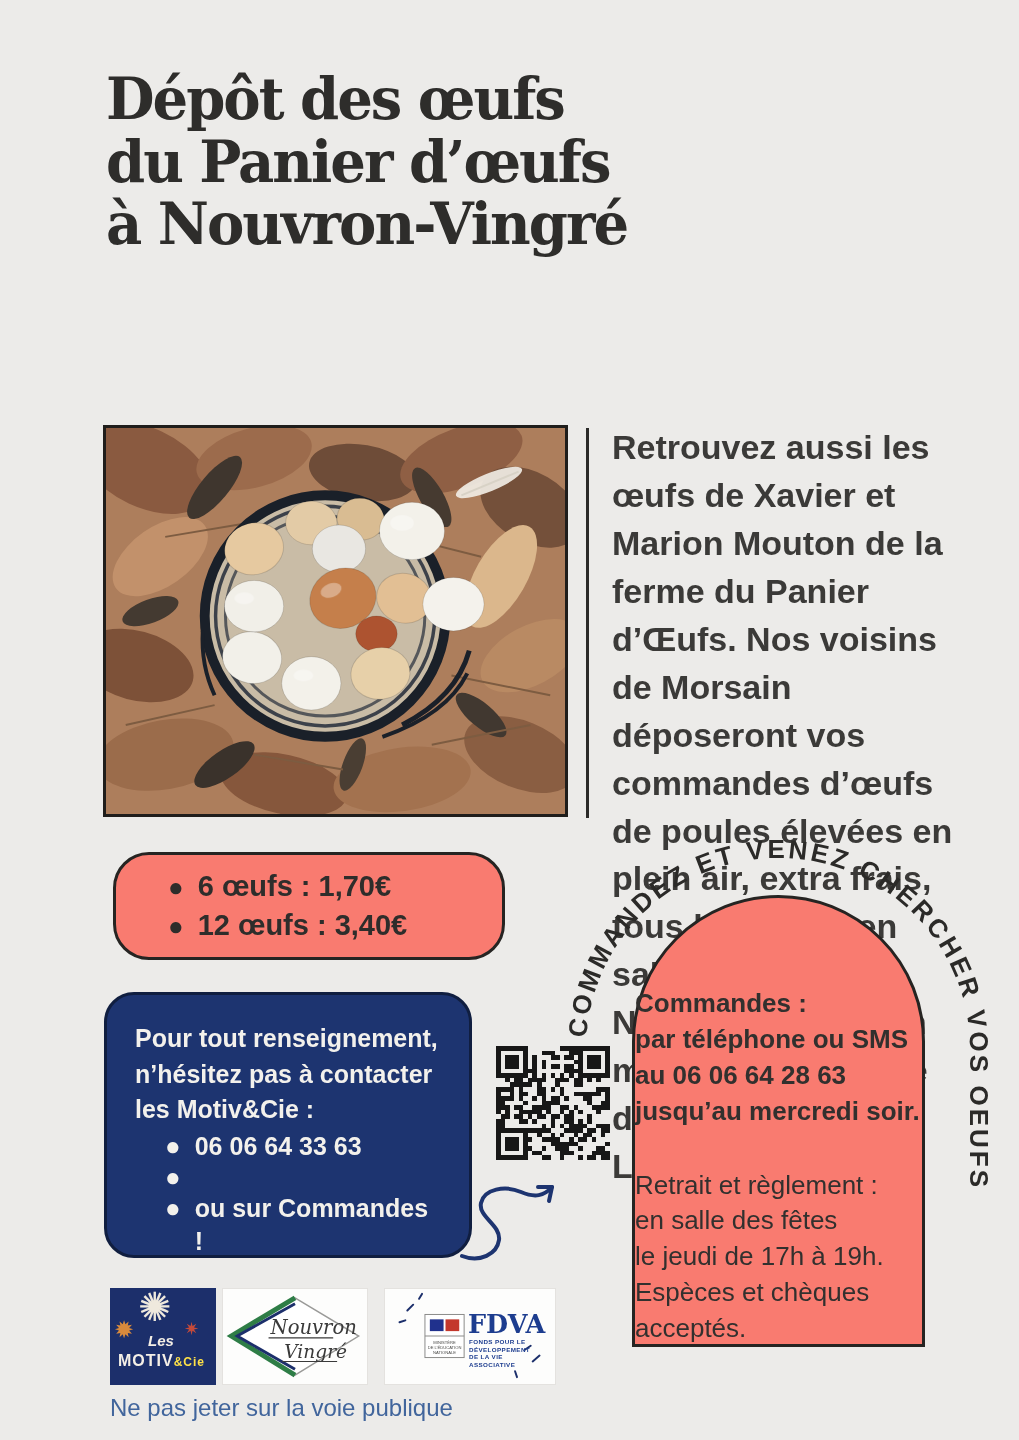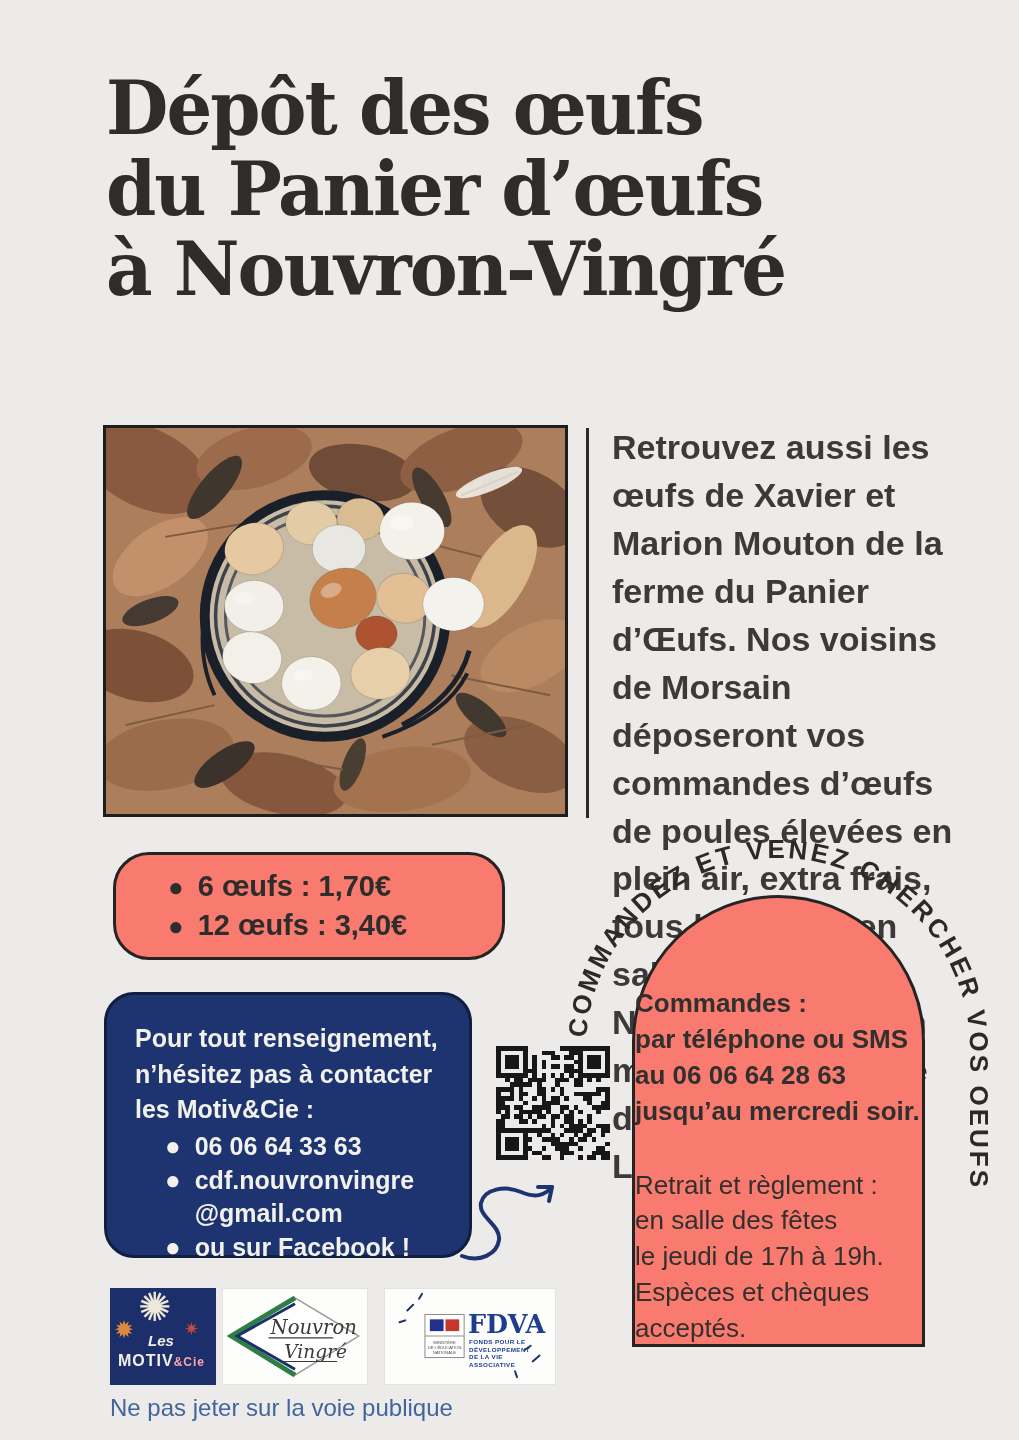--- a/index.html
+++ b/index.html
@@ -4,21 +4,21 @@
 <style>
   html,body{margin:0;padding:0;background:#d8d8d6;}
   .poster{
     position:relative;width:1019px;height:1440px;margin:0 auto;
     background:#ECEBE9;overflow:hidden;
     font-family:"Liberation Sans",sans-serif;color:#2E2D2B;
   }
   
   .title{position:absolute;left:106px;top:66px;width:880px;
     font-family:"DejaVu Serif",serif;font-weight:bold;
-    font-size:72px;line-height:1.12;letter-spacing:-2px;color:#2E2D2B;}
+    font-size:56px;line-height:1.12;letter-spacing:-2px;color:#2E2D2B;}
   .title .line{white-space:nowrap;transform:scaleY(1.04);transform-origin:left top;}
   
   .photo{position:absolute;left:103px;top:425px;width:465px;height:392px;
     border:3px solid #1F1D1B;box-sizing:border-box;background:#b08261;}
   .photo svg{display:block;width:100%;height:100%;}
   .vdivider{position:absolute;left:586px;top:428px;width:3px;height:390px;background:#2B2A28;}
   .intro{position:absolute;left:612px;top:424px;width:345px;
     font-size:34px;font-weight:bold;line-height:1.41;color:#3B3A38;}
   
   .price-box{position:absolute;left:113px;top:852px;width:392px;height:108px;
@@ -47,21 +47,21 @@
   .curve-overlay text{font-family:"Liberation Sans",sans-serif;font-size:26px;font-weight:bold;
     letter-spacing:3px;fill:#2B2A28;}
   
   .logo{position:absolute;top:1288px;height:97px;box-sizing:border-box;}
   .logo-motiv{left:110px;width:106px;background:#1C2F6B;color:#fff;overflow:hidden;}
   .motiv-burst{position:absolute;font-size:40px;color:#EFE9DD;left:28px;top:-4px;}
   .motiv-burst2{position:absolute;font-size:24px;color:#D98A3C;left:4px;top:28px;}
   .motiv-burst3{position:absolute;font-size:18px;color:#C44A3A;left:74px;top:30px;}
   .motiv-les{position:absolute;left:38px;top:44px;font-size:15px;font-weight:bold;color:#F4EFE6;font-style:italic;}
   .motiv-name{position:absolute;left:8px;top:64px;font-size:16px;font-weight:bold;letter-spacing:1px;color:#F4EFE6;}
-  .motiv-name .amp{color:#fca5a5;font-size:12px;}
+  .motiv-name .amp{color:#fde047;font-size:12px;}
   .logo-nouvron{left:222px;width:146px;background:#FDFDFC;border:1px solid #E4E2DF;}
   .logo-nouvron svg{display:block;width:100%;height:100%;}
   .logo-fdva{left:384px;width:172px;background:#FDFDFC;border:1px solid #E4E2DF;}
   .logo-fdva svg{display:block;width:100%;height:100%;}
   .footer-note{position:absolute;left:110px;top:1394px;font-size:24px;color:#41659C;}
 </style>
 </head>
 <body>
 
 <div class="poster">
@@ -161,25 +161,24 @@
 
   <div class="contact-box">
     <div class="head">Pour tout renseignement, n’hésitez pas à contacter les Motiv&amp;Cie :</div>
     <div class="contact-list">
       <div class="bullet-row">
         <span class="bullet-dot">●</span>
         <span class="bullet-text">06 06 64 33 63</span>
       </div>
       <div class="bullet-row">
         <span class="bullet-dot">●</span>
-        <span class="bullet-text">cdf.nouvronvingre @gmail.com</span>
       </div>
       <div class="bullet-row">
         <span class="bullet-dot">●</span>
-        <span class="bullet-text">ou sur Facebook !</span>
+        <span class="bullet-text">ou sur Commandes !</span>
       </div>
     </div>
   </div>
 
   <div class="qr">
     <svg id="qr-svg" viewBox="0 0 25 25" width="114" height="114" shape-rendering="crispEdges">
       <rect x="0" y="0" width="25" height="25" fill="#ECEBE9"></rect>
       <g id="qr-modules" fill="#171717">
           <rect x="14" y="0" width="1" height="1"></rect>
           <rect x="15" y="0" width="1" height="1"></rect>

